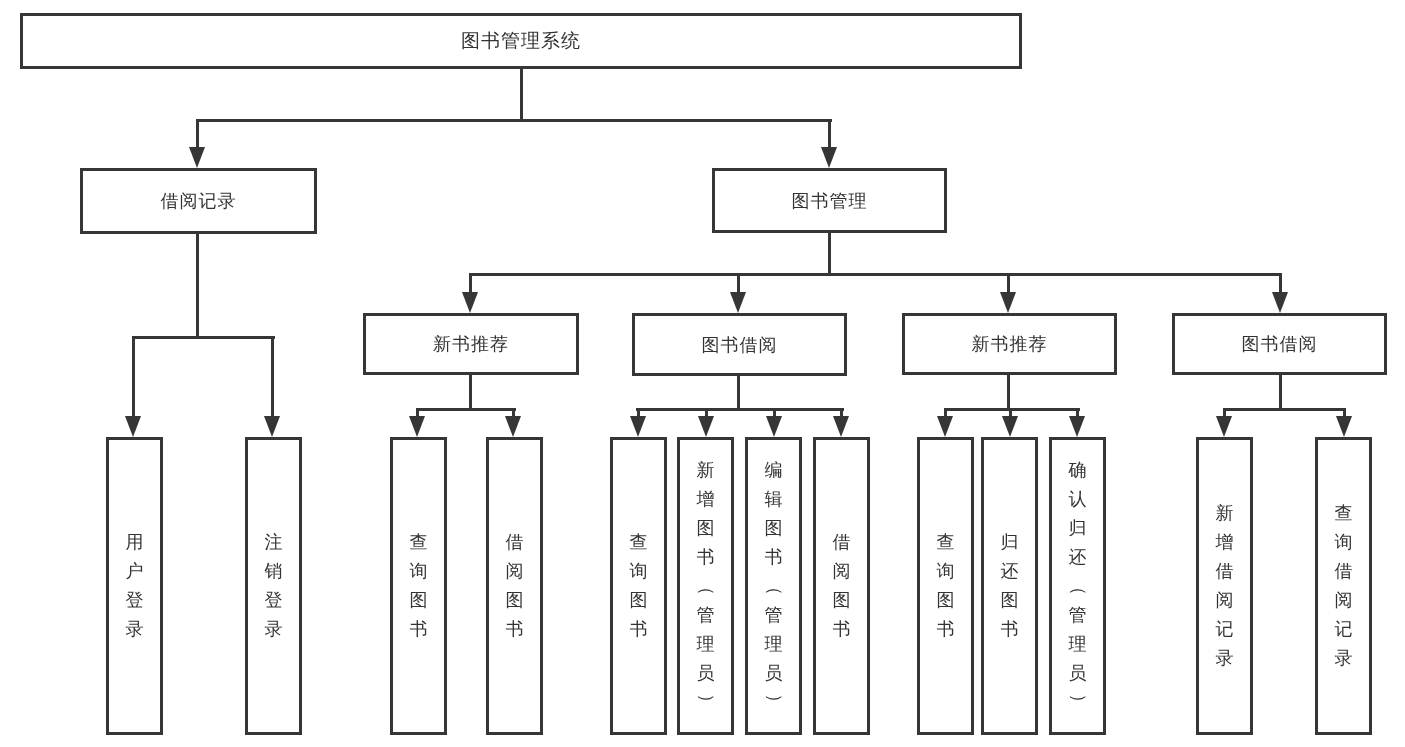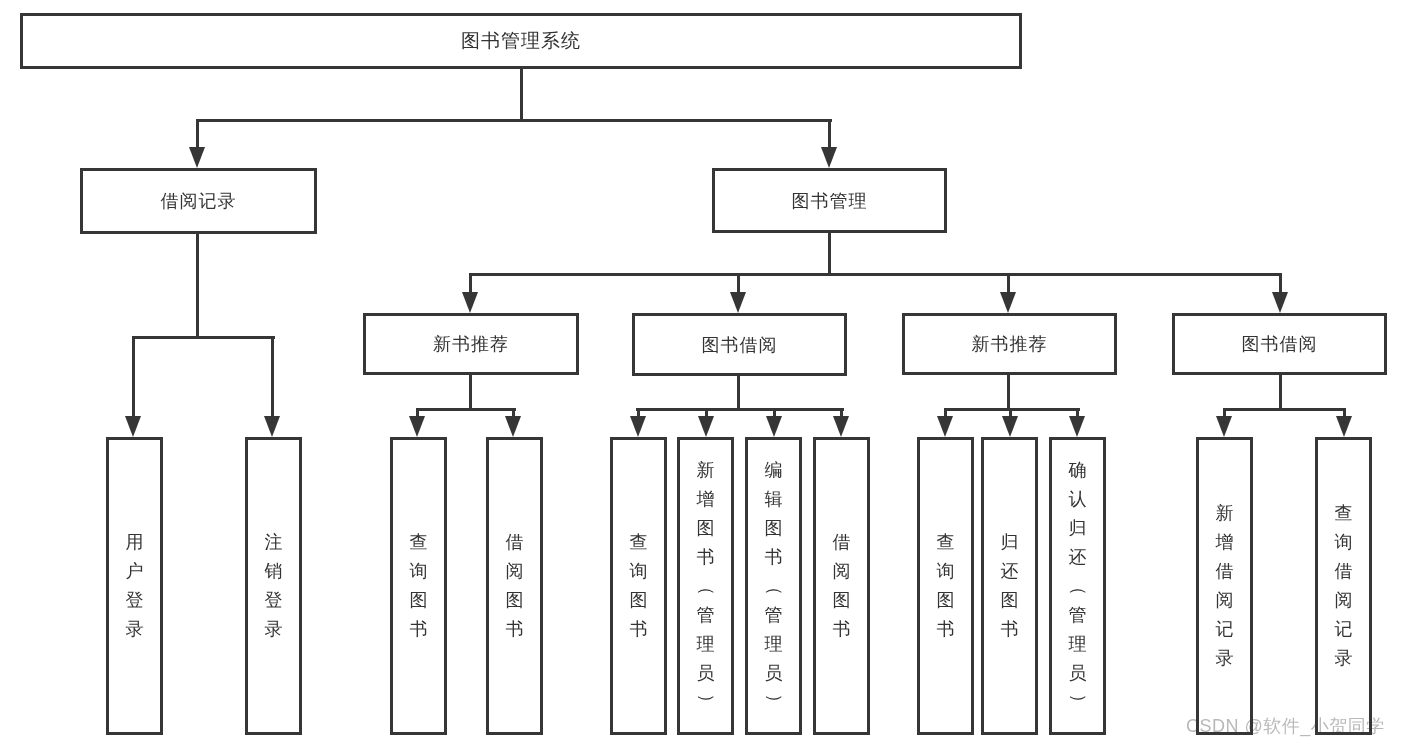--- a/index.html
+++ b/index.html
@@ -278,15 +278,14 @@
     <div class="vtext">
         <span class="vchar">查</span>
         <span class="vchar">询</span>
         <span class="vchar">借</span>
         <span class="vchar">阅</span>
         <span class="vchar">记</span>
         <span class="vchar">录</span>
       </div>
   </div>
 
-  <div id="watermark">CSDN @软件_小贺同学</div>
 
 </div>
 
 </body></html>

